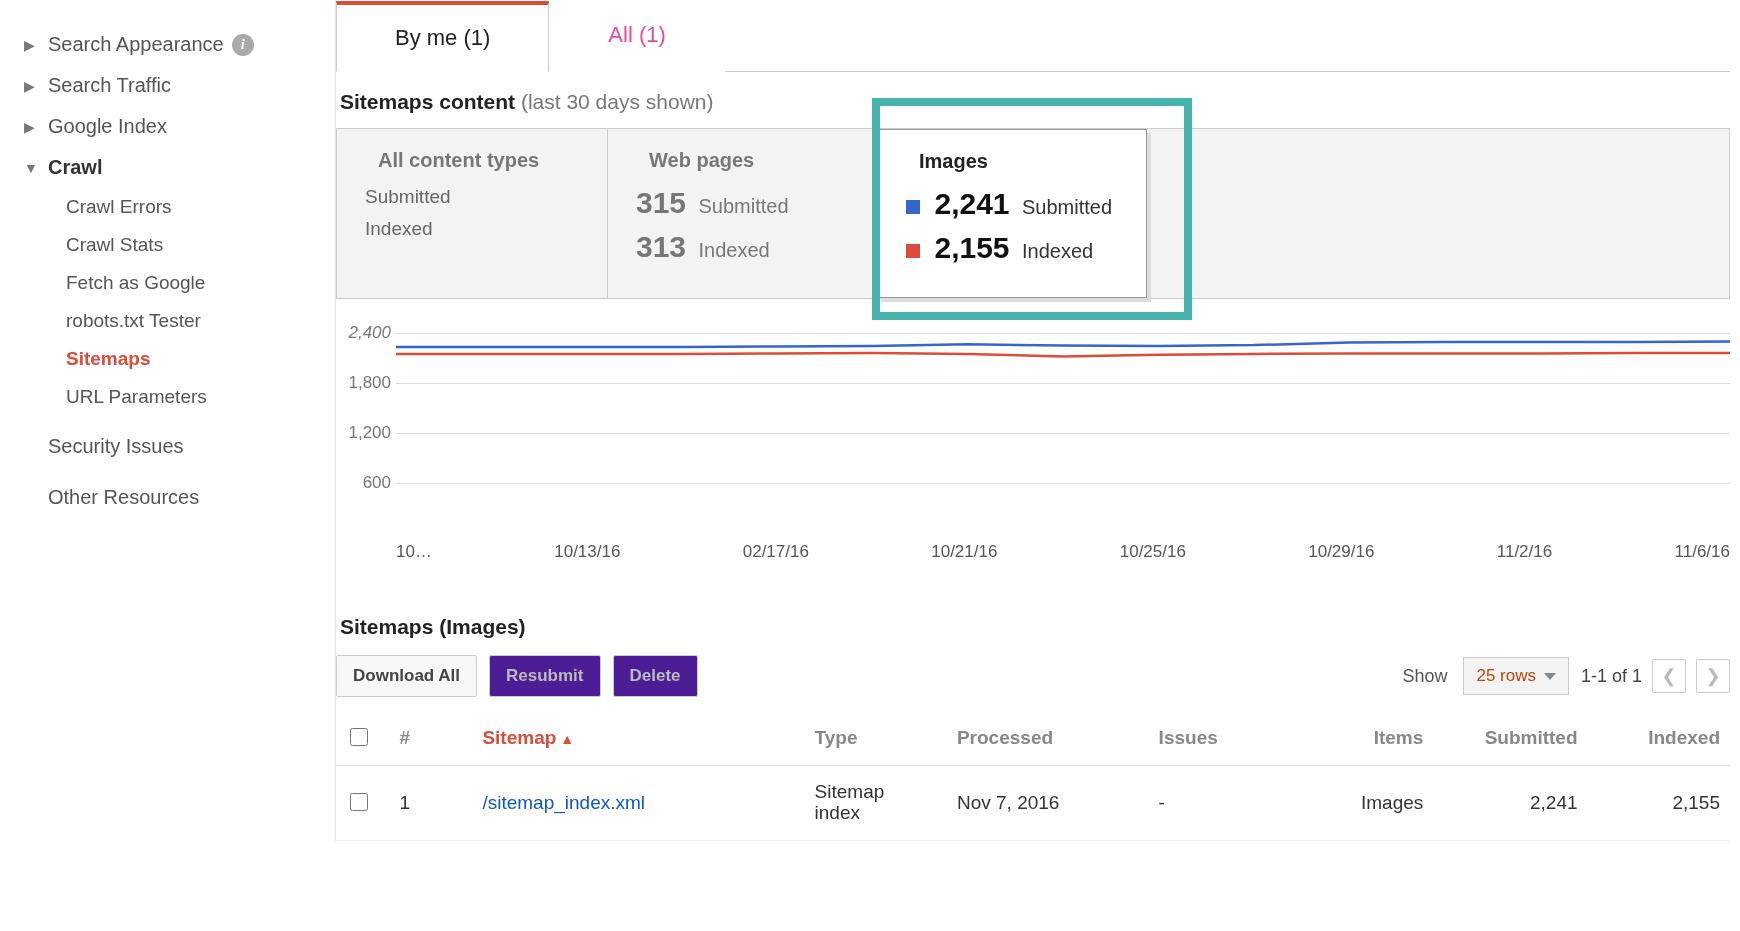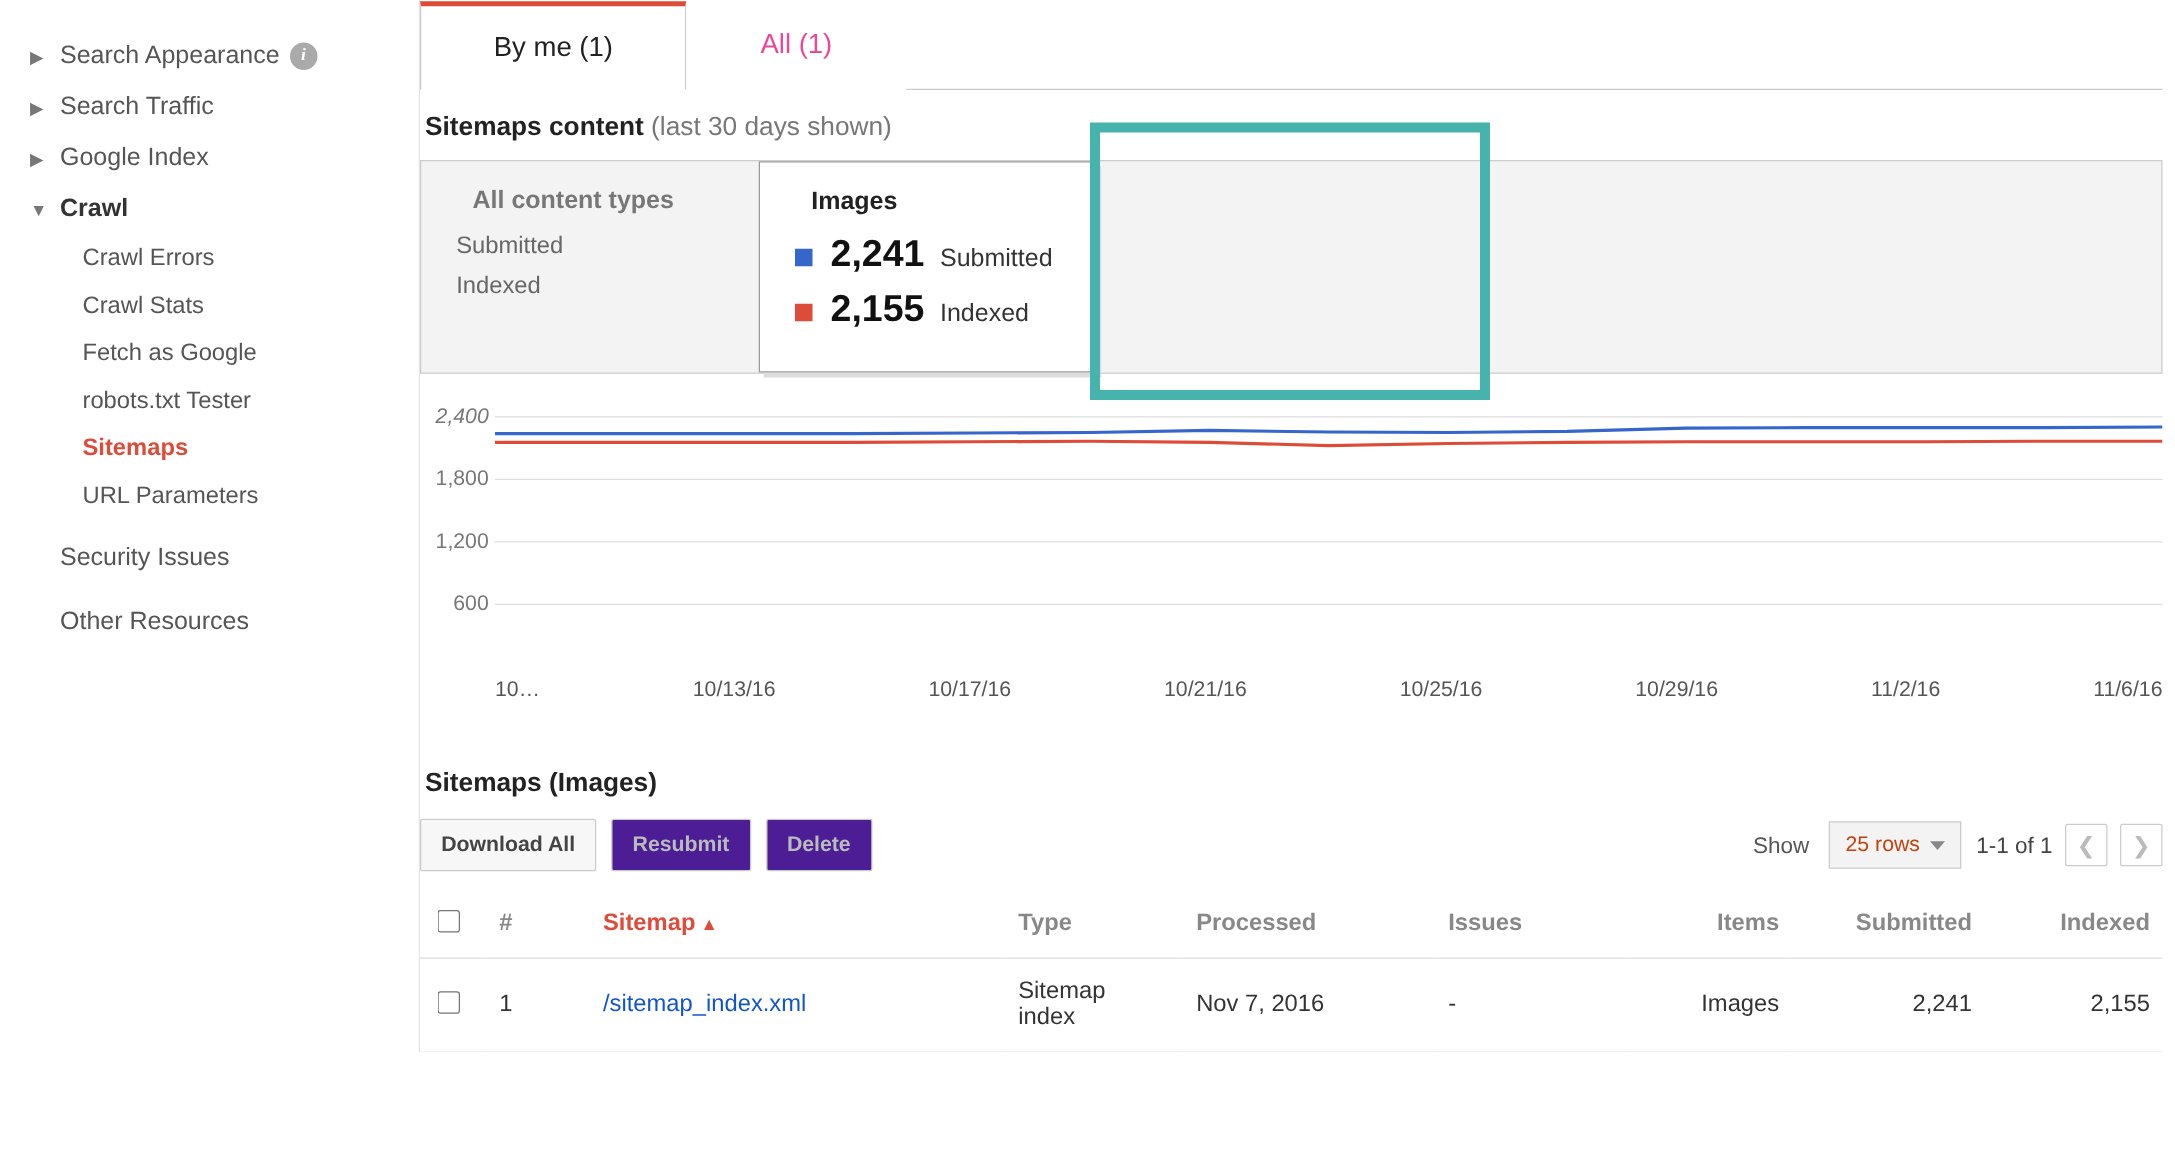--- a/index.html
+++ b/index.html
@@ -125,20 +125,31 @@
       <span class="muted">(last 30 days shown)</span>
     </div>
 
     <div style="position:relative;">
       <div class="cards">
         <div class="card all-types">
           <h4>All content types</h4>
           <div class="row"><span class="lbl">Submitted</span></div>
           <div class="row"><span class="lbl">Indexed</span></div>
         </div>
+        <div class="card">
+          <h4>Web pages</h4>
+          <div class="row">
+            <span class="big">315</span>
+            <span class="lbl">Submitted</span>
+          </div>
+          <div class="row">
+            <span class="big">313</span>
+            <span class="lbl">Indexed</span>
+          </div>
+        </div>
         <div class="card images-card">
           <h4>Images</h4>
           <div class="row">
             <span class="swatch sw-blue"></span>
             <span class="big">2,241</span>
             <span class="lbl" style="color:#333">Submitted</span>
           </div>
           <div class="row">
             <span class="swatch sw-red"></span>
             <span class="big">2,155</span>
@@ -161,21 +172,21 @@
           <div class="ylabel" style="top: 156px;">600</div>
         </div>
       <svg id="chartsvg" viewBox="0 0 1000 210" preserveAspectRatio="none">
           <polyline points="0.0,19.9 71.4,19.9 142.9,19.9 214.3,19.9 285.7,19.4 357.1,19.0 428.6,17.3 500.0,18.6 571.4,19.0 642.9,18.1 714.3,15.5 785.7,15.1 857.1,15.1 928.6,15.1 1000.0,14.6" fill="none" stroke="#3666cc" stroke-width="2.5"></polyline>
           <polyline points="0.0,26.9 71.4,26.9 142.9,26.9 214.3,26.9 285.7,26.4 357.1,26.0 428.6,26.9 500.0,29.5 571.4,27.8 642.9,26.9 714.3,26.4 785.7,26.4 857.1,26.4 928.6,26.0 1000.0,26.0" fill="none" stroke="#dd4b39" stroke-width="2.5"></polyline>
         </svg>
       <div class="xlabels">
         <div class="xl-row" id="xrow1">
             <span class="xl">10…</span>
             <span class="xl">10/13/16</span>
-            <span class="xl">10/17/16</span>
+            <span class="xl">02/17/16</span>
             <span class="xl">10/21/16</span>
             <span class="xl">10/25/16</span>
             <span class="xl">10/29/16</span>
             <span class="xl">11/2/16</span>
             <span class="xl">11/6/16</span>
           </div>
       </div>
     </div>
 
     <div class="subsection-title">Sitemaps (Images)</div>

